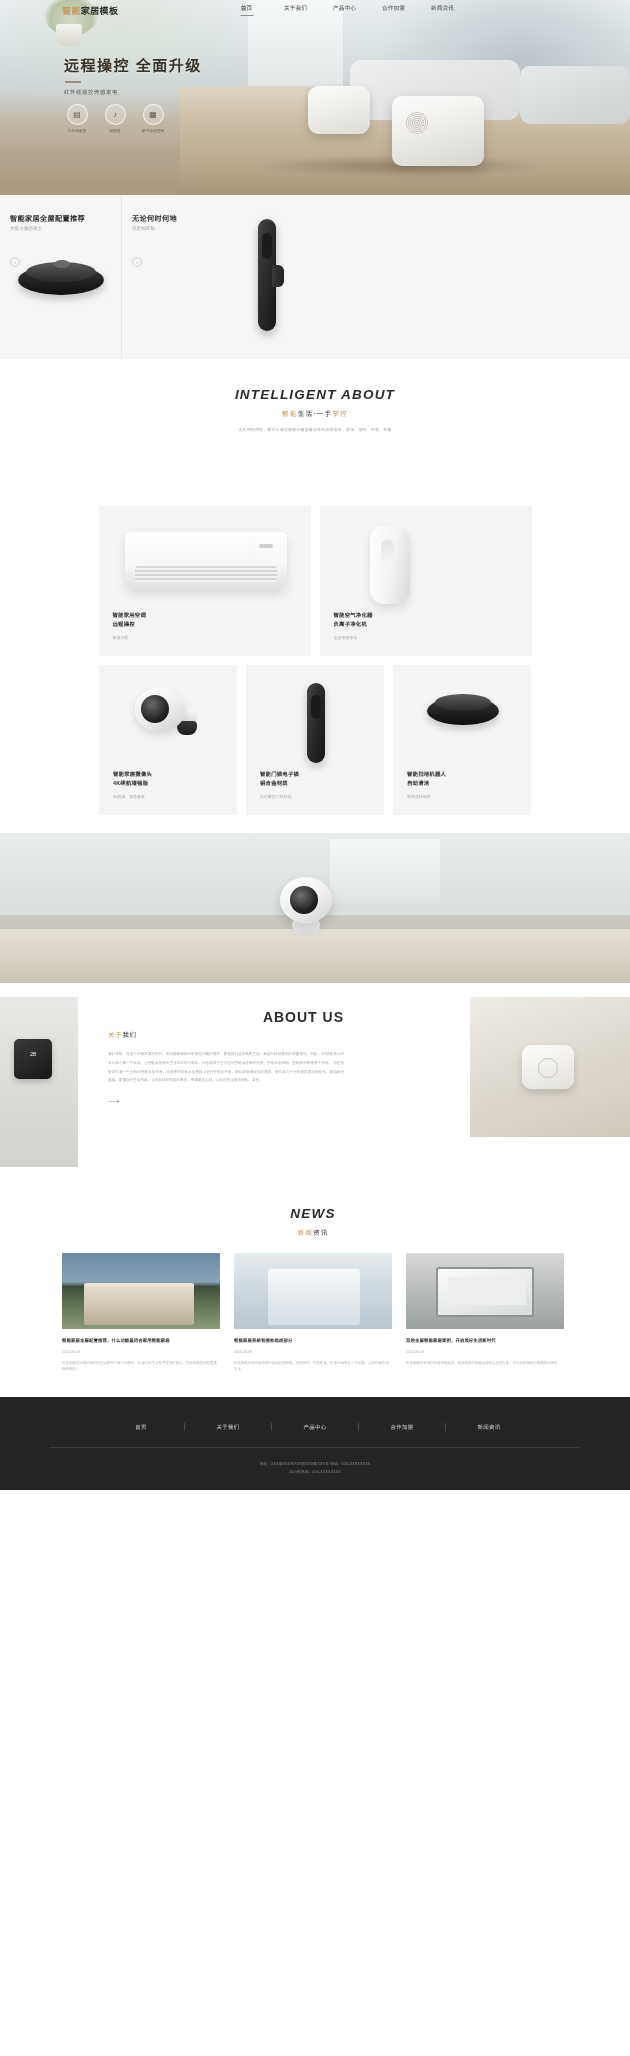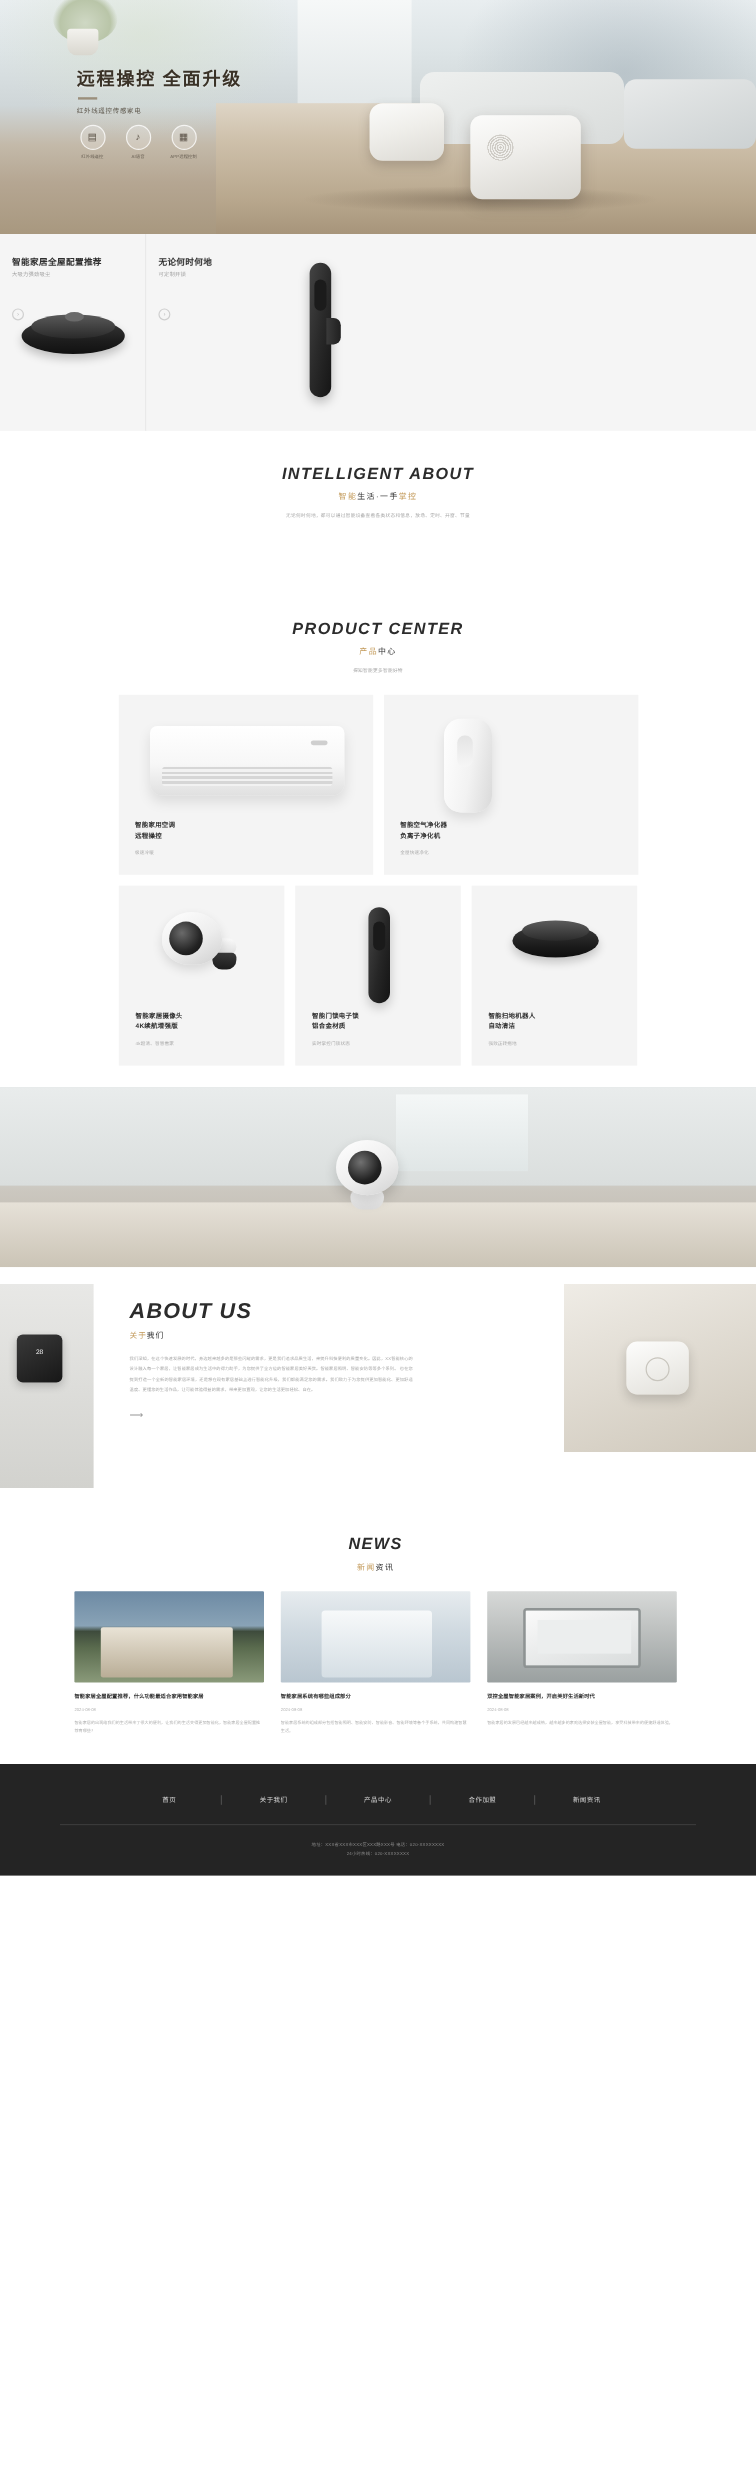--- a/index.html
+++ b/index.html
@@ -244,21 +244,21 @@
   }
   .thermo { position:absolute; left:14px; top:42px; width:38px; height:40px; border-radius:5px; background:linear-gradient(150deg,#3a3a3a,#171717); box-shadow:0 3px 7px rgba(0,0,0,.2); }
   .thermo .val { position:absolute; left:0; top:12px; width:38px; text-align:center; font-size:5.5px; color:#fff; }
   .about-right-photo {
     position:absolute; right:0; top:14px; width:160px; height:140px;
     background:linear-gradient(160deg,#efece6,#cfc8bb);
   }
   .arp-dev { position:absolute; left:52px; top:48px; width:52px; height:44px; border-radius:9px; background:linear-gradient(160deg,#fdfdfc,#e2e0da); box-shadow:0 4px 9px rgba(0,0,0,.16); }
   .arp-dev .ring { position:absolute; left:16px; top:13px; width:20px; height:20px; border-radius:50%; border:1.4px solid #c8c5bd; }
   .about-body { position:absolute; left:108px; top:26px; width:236px; }
-  .about-en { font-size:18px; font-style:italic; font-weight:bold; color:#2c2c2c; letter-spacing:1px; }
+  .about-en { font-size:14px; font-weight:bold; color:#2c2c2c; letter-spacing:1px;text-align:right; }
   .about-cn { font-size:6.4px; margin-top:5px; letter-spacing:.8px; }
   .about-cn .a { color:#c39a5a; }
   .about-cn .b { color:#2f2f2f; }
   .about-text { margin-top:11px; font-size:3.5px; color:#a6a6a6; line-height:2.5; letter-spacing:.1px; text-align:justify; }
   .about-arrow { margin-top:12px; font-size:8px; color:#9a9a9a; }
 
   
   .news { width:626px; padding-top:10px; background:#fff; }
   .news-grid { display:flex; justify-content:center; gap:14px; margin-top:16px; padding:0 55px; }
   .ncard { width:158px; }
@@ -296,20 +296,32 @@
       <div class="hero-sofa"></div>
       <div class="hero-cushion"></div>
       <div class="hero-cushion2"></div>
       <div class="hero-shadow"></div>
       <div class="hero-dev1"></div>
       <div class="hero-dev2">
           <div class="grill"></div>
         </div>
     </div>
 
+    <div class="topbar">
+      <div class="brand">
+        <span class="accent">智能</span><span class="dark">家居模板</span>
+      </div>
+      <div class="nav">
+        <div class="nav-item active">首页</div>
+        <div class="nav-item">关于我们</div>
+        <div class="nav-item">产品中心</div>
+        <div class="nav-item">合作加盟</div>
+        <div class="nav-item">新闻资讯</div>
+      </div>
+    </div>
 
     <div class="hero-text">
       <div class="hero-title">远程操控 全面升级</div>
       <div class="hero-rule"></div>
       <div class="hero-sub">红外线遥控传感家电</div>
       <div class="hero-icons">
         <div class="hero-icon-cell">
           <div class="hero-icon">▤</div>
           <div class="hero-icon-label">红外线遥控</div>
         </div>
@@ -351,27 +363,20 @@
   <div class="section-head">
     <div class="sec-en">INTELLIGENT ABOUT</div>
     <div class="sec-cn">
       <span class="a">智能</span><span class="b">生活·一手</span><span class="a">掌控</span>
     </div>
     <div class="sec-desc">无论何时何地，都可以通过智能设备查看各类状态和信息，放场、定时、开窗、节量</div>
   </div>
 
   <div class="spacer-why"></div>
 
-  <div class="section-head">
-    <div class="sec-en">PRODUCT CENTER</div>
-    <div class="sec-cn">
-      <span class="a">产品</span><span class="b">中心</span>
-    </div>
-    <div class="sec-desc">探知智能更多智能好物</div>
-  </div>
 
   <div class="product-grid">
     <div class="pg-row">
       <div class="pcard big">
         <div class="ac-unit">
           <div class="shell"></div>
           <div class="vent"></div>
           <div class="led"></div>
         </div>
         <div class="pc-title">

